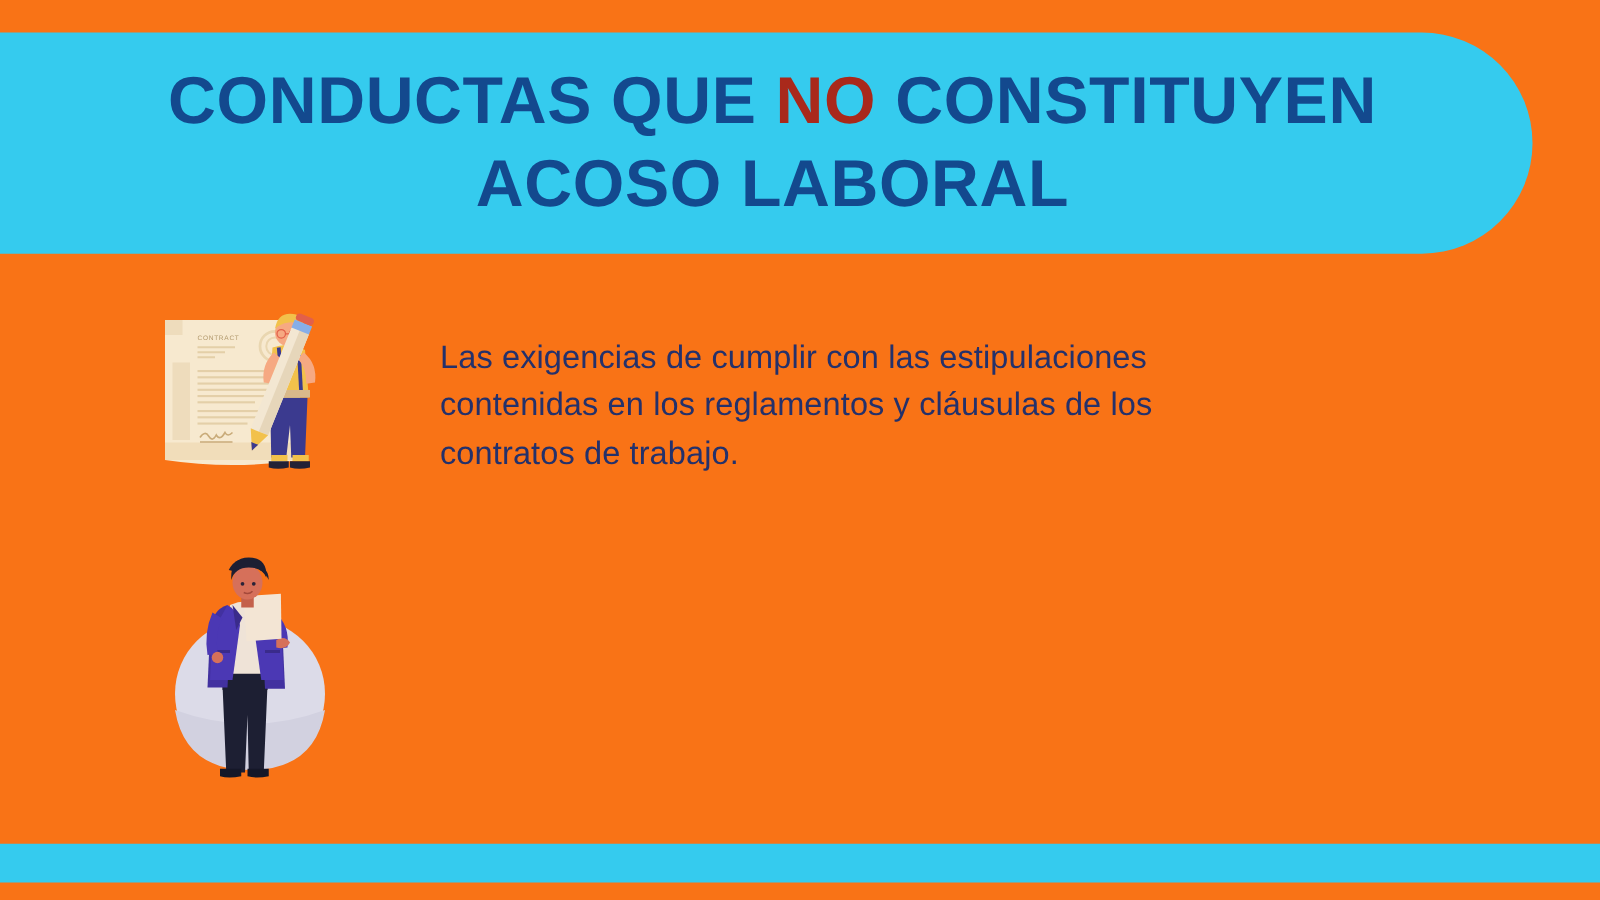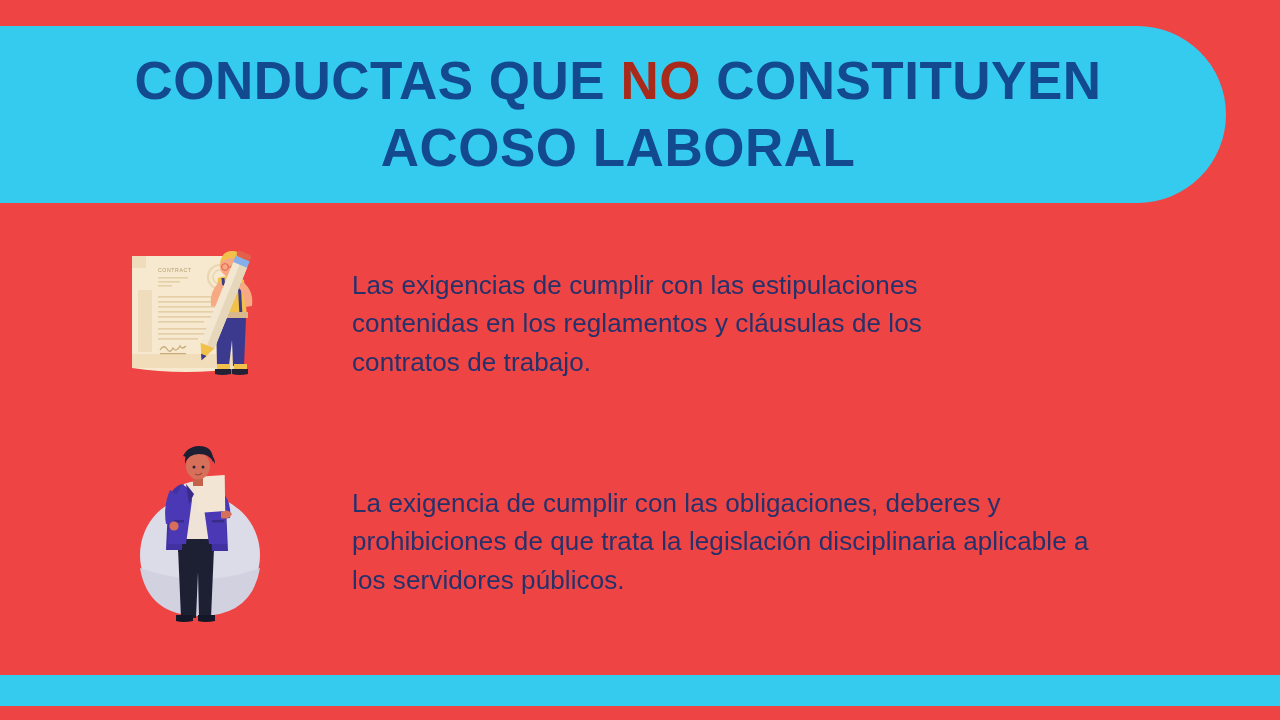--- a/index.html
+++ b/index.html
@@ -10,21 +10,21 @@
     width: 1280px;
     height: 720px;
     overflow: hidden;
     background: #f5fafd;
     font-family: "Liberation Sans", sans-serif;
   }
   .slide {
     position: relative;
     width: 1280px;
     height: 720px;
-    background: #ef4444;
+    background: #f97316;
   }
 
   
   .header-banner {
     position: absolute;
     left: 0;
     top: 26px;
     width: 1226px;
     height: 177px;
     background: #35cbee;
@@ -217,18 +217,17 @@
 
         <path d="M65 24 q-1 -18 14 -18 q15 0 14 16 q-3 -8 -14 -8 q-11 0 -14 10 Z" fill="#1d1f33"></path>
         <path d="M63 16 q3 -6 8 -8 q-2 6 -4 9 Z" fill="#1d1f33"></path>
         <path d="M90 14 q5 3 5 10 q-3 -6 -7 -8 Z" fill="#1d1f33"></path>
 
         <circle cx="74" cy="27" r="1.5" fill="#2b2338"></circle>
         <circle cx="83" cy="27" r="1.5" fill="#2b2338"></circle>
         <path d="M75 34 q4 2 7 -1" stroke="#a4493a" stroke-width="1.3" fill="none"></path>
       </svg>
     </div>
-    <p class="body-text text-2">La exigencia de cumplir con las obligaciones, deberes y prohibiciones de que trata la legislación disciplinaria aplicable a los servidores públicos.</p>
   </div>
 
   <div class="footer-bar"></div>
 
 </div>
 
 </body></html>

